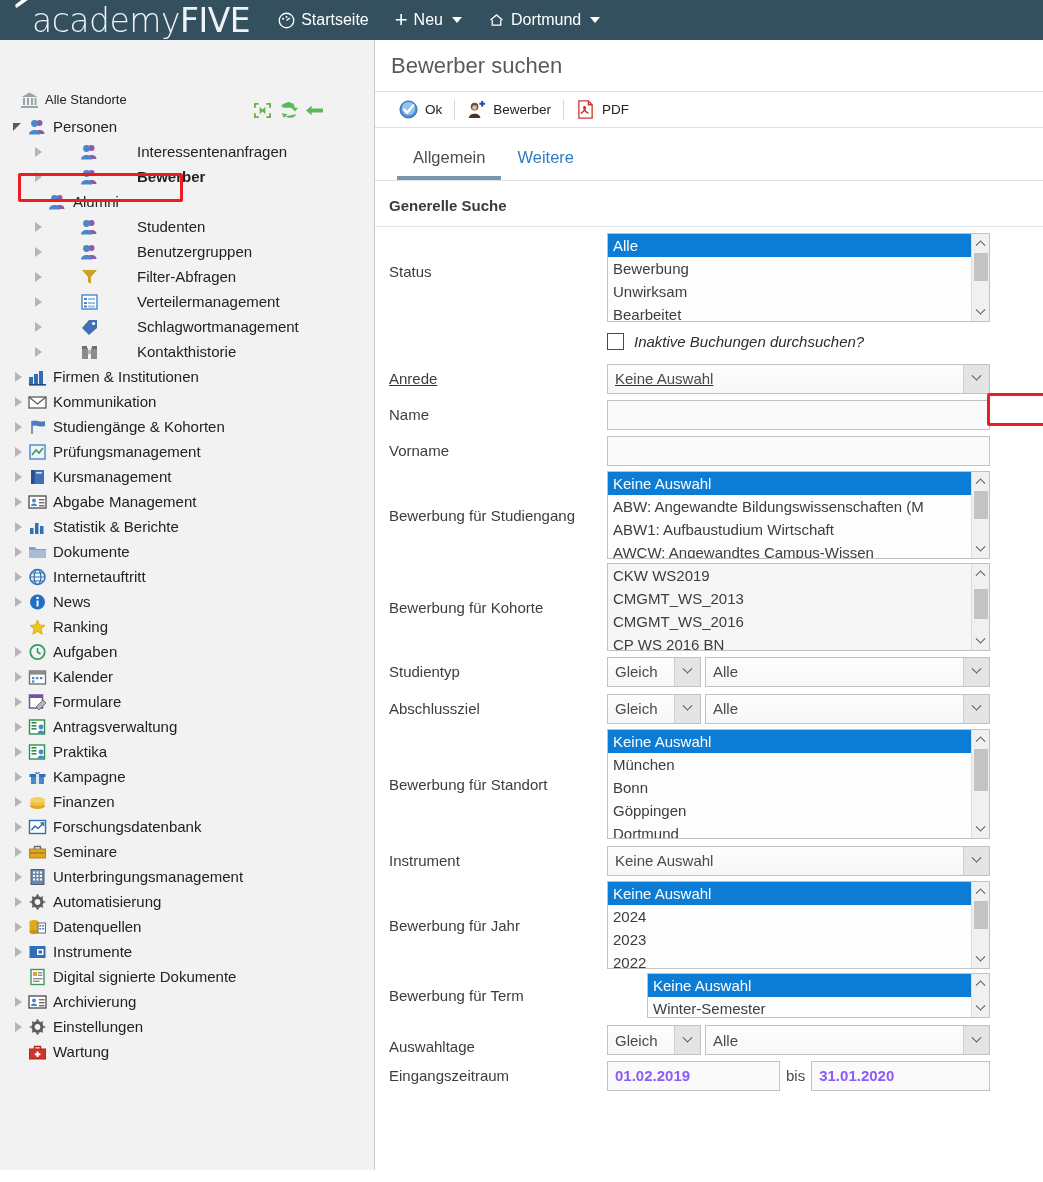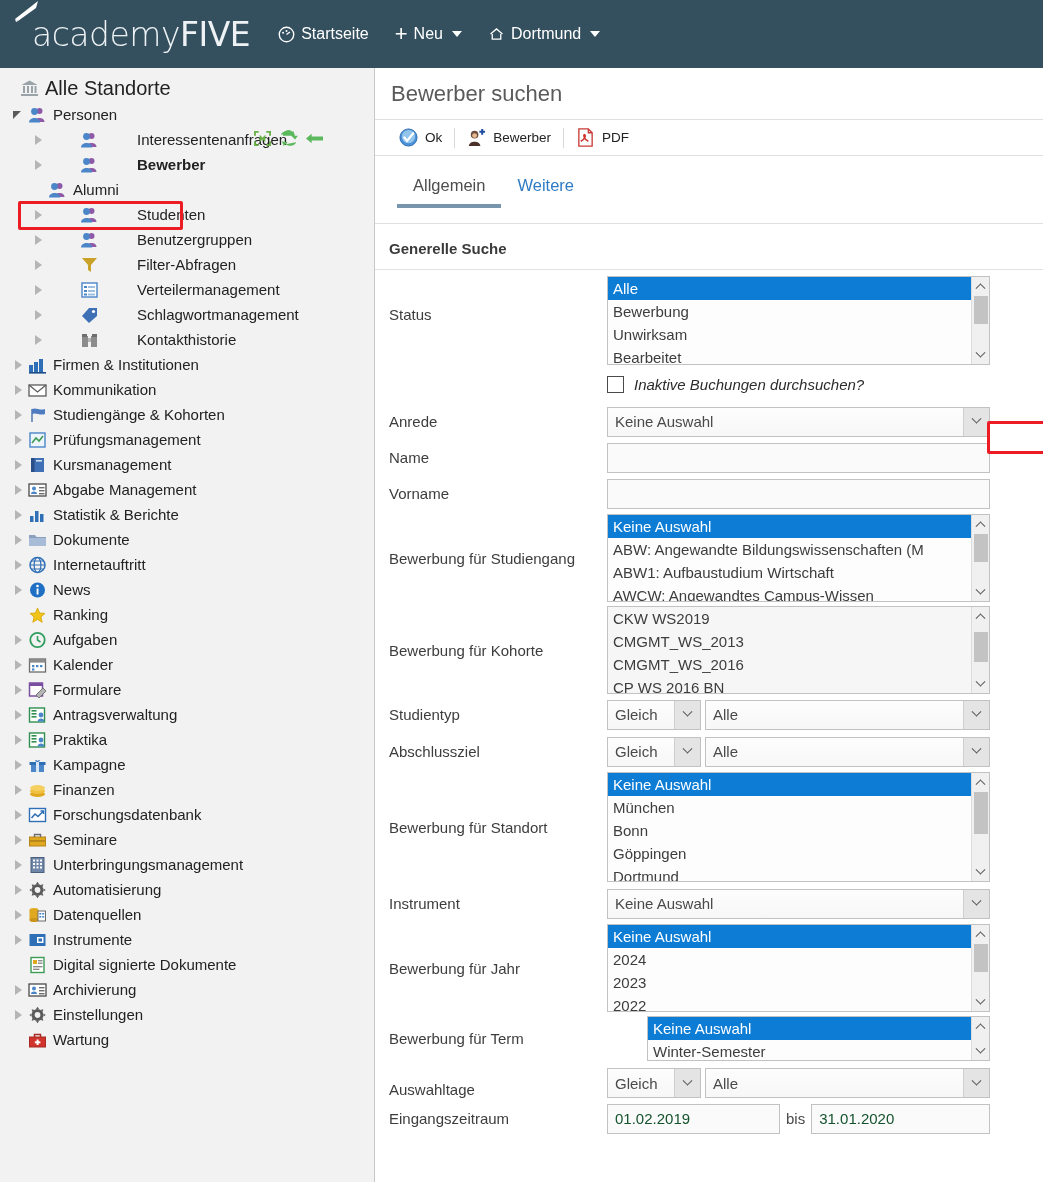--- a/index.html
+++ b/index.html
@@ -7,21 +7,21 @@
   body {
     width:1043px; height:1182px;
     font-family: "Liberation Sans", sans-serif;
     font-size:15px; color:#333;
     background:#ffffff;
     overflow:hidden;
   }
 
   
   #topbar {
-    height:68px; background:#34505f; display:flex; align-items:center;
+    height:40px; background:#34505f; display:flex; align-items:center;
     padding-left:10px; color:#fff; position:relative;
   }
   .brand { display:flex; align-items:baseline; position:relative; padding-left:22px;}
   .brand .cap {
     position:absolute; left:2px; top:-16px; width:30px; height:24px;
   }
   .brand-text {
     font-size:33px; letter-spacing:-0.5px; color:#eef2f4; font-weight:300;
     font-family:"DejaVu Sans", sans-serif;
   }
@@ -52,21 +52,21 @@
     border-left:7px solid #b5b5b5; border-top:5px solid transparent; border-bottom:5px solid transparent;
   }
   .arrow.open::before {
     content:""; position:absolute; left:1px; top:3px;
     border-top:8px solid #5b5b5b; border-right:8px solid transparent;
   }
   .arrow.none::before { content:""; }
   .ic { width:19px; height:18px; flex:0 0 19px; margin-right:6px; display:inline-block;
         position:relative; vertical-align:middle; }
   .lbl { line-height:18px; }
-  .tr-root { font-size:20px; height:28px; padding-left:4px;}
+  .tr-root { font-size:13px; height:28px; padding-left:4px;margin-top:40px;}
   .depth1 { padding-left:12px; }
   .depth2 { padding-left:32px;gap:32px; }
   .depth2-noarrow { padding-left:48px; }
   .depth1-noarrow { padding-left:28px; }
 
   #sidebar-tools { position:absolute; right:50px; top:62px; display:flex; gap:7px; }
   .toolic { width:19px; height:17px; }
 
   .highlight-box {
     position:absolute; border:3px solid #ec1c24; border-radius:2px;
@@ -85,21 +85,21 @@
   #page-header .title { font-size:22px; color:#5a5a5a; font-weight:400; }
   #toolbar {
     height:36px; border-bottom:1px solid #dfdfdf; display:flex; align-items:center;
     padding-left:12px; gap:0px; background:#fff;
   }
   .tbbtn { display:flex; align-items:center; gap:7px; font-size:13.5px; color:#222;
            padding:0 12px; height:26px; cursor:pointer; }
   .tbsep { width:1px; height:20px; background:#d8d8d8; }
 
   
-  #tabs { display:flex; padding:16px 0 15px 22px; border-bottom:1px solid #dfdfdf; }
+  #tabs { display:flex; padding:16px 0 0 22px; border-bottom:1px solid #dfdfdf; }
   .tab { font-size:16.5px; padding:4px 16px 9px 16px; cursor:pointer; color:#2e7bc4; }
   .tab.active { color:#4d4d4d; border-bottom:4px solid #7796ae; }
 
   
   #sectiontitle { font-size:15px; font-weight:bold; color:#3a3a3a; padding:16px 0 12px 14px;
                   border-bottom:1px solid #e3e3e3; margin:0 0 0 0; }
   .form { padding:0; }
   .frow { display:flex; align-items:center; min-height:33px; }
   .flabel { width:232px; flex:0 0 232px; padding-left:14px; font-size:15px; color:#3d3d3d; }
   .fctrl { flex:1; padding-right:53px; }
@@ -135,21 +135,21 @@
     display:flex; align-items:center; border:1px solid #c2c2c2; height:30px;
     background:linear-gradient(#fdfdfd,#f7f7f7); cursor:pointer;
   }
   .ddl .val { flex:1; padding-left:7px; font-size:15px; color:#4a4a4a; overflow:hidden; white-space:nowrap;}
   .ddl .btn { width:26px; height:28px; background:#e4e4e4; border-left:1px solid #cfcfcf;
               display:flex; align-items:center; justify-content:center; }
 
   
   .txtin {
     border:1px solid #c2c2c2; height:30px; background:#fafafa;
-    font-size:15px; color:#14532d; padding-left:7px; line-height:28px;
+    font-size:15px; color:#8b5cf6; padding-left:7px; line-height:28px;font-weight:bold;
   }
 
   .pairrow { display:flex; align-items:center; gap:0; }
   .op-ddl { width:94px; flex:0 0 94px; }
   .val-ddl { flex:1; margin-left:4px; }
   .daterow { display:flex; align-items:center; gap:0; }
   .date1 { width:173px; flex:0 0 173px; }
   .bis { font-size:15px; color:#4a4a4a; padding:0 6px; }
   .date2 { flex:1; }
 </style>
@@ -669,21 +669,21 @@
                 </div>
             </div>
           </div>
           <div class="cbrow">
             <span class="cbox"></span>
             <span class="cblabel">Inaktive Buchungen durchsuchen?</span>
           </div>
         </div>
       </div>
 
-      <div class="frow" style="margin-top:8px;">
+      <div class="frow" style="margin-top:8px;text-decoration:underline;">
         <div class="flabel">Anrede</div>
         <div class="fctrl">
           <div class="ddl">
             <span class="val">Keine Auswahl</span>
             <span class="btn">
                 <i class="chev down sm"></i>
               </span>
           </div>
         </div>
       </div>

